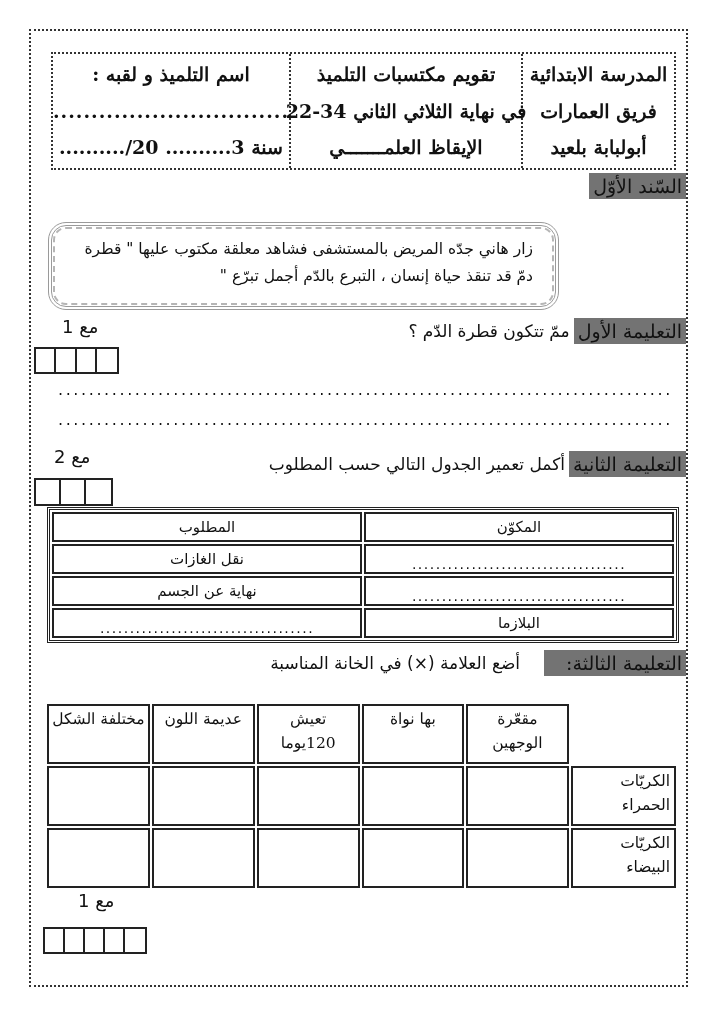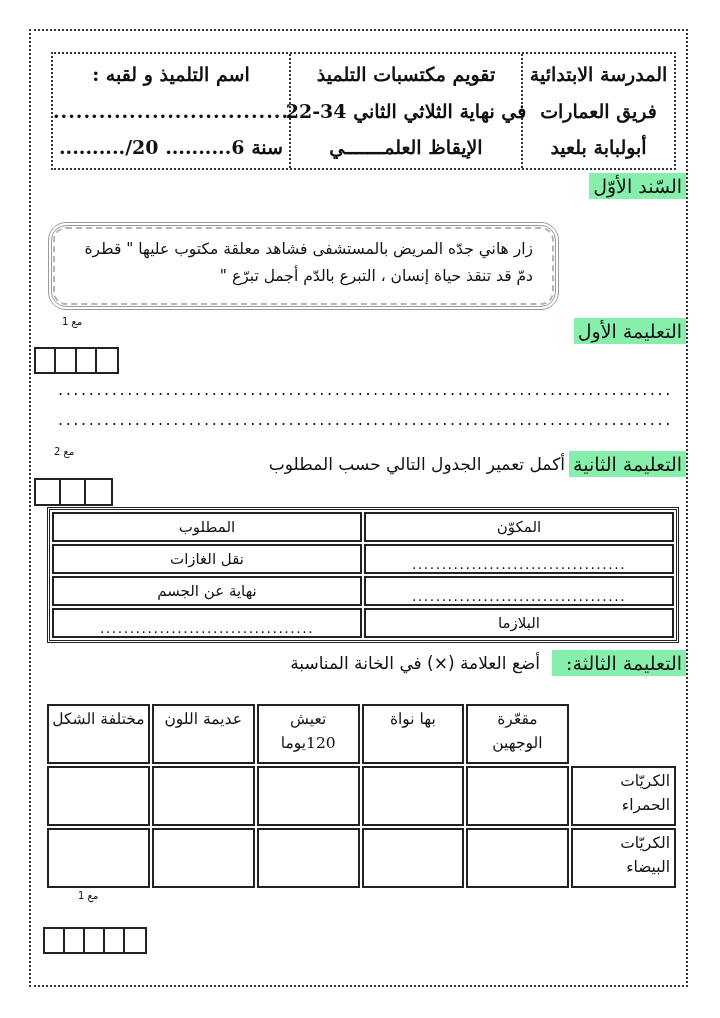--- a/index.html
+++ b/index.html
@@ -19,35 +19,35 @@
       justify-content: space-around; align-items: center; direction: rtl;
       font-family: "DejaVu Serif", serif; font-size: 19px; font-weight: bold; padding: 2px 6px; }
     .hdr-col.student { width: 238px; border-right: 2px dotted #333; }
     .hdr-col.title { width: 232px; border-right: 2px dotted #333; }
     .hdr-col.school { flex: 1; }
     .hdr-line { white-space: nowrap; line-height: 1.2; }
     .student .hdr-line.dots { letter-spacing: 1px; }
     .student .year-row { display: flex; direction: rtl; justify-content: space-between; width: 100%; }
 
     .section-label {
-      background: #86efac; font-family: "DejaVu Serif", serif; font-size: 19px;
+      background: #737373; font-family: "DejaVu Serif", serif; font-size: 19px;
       padding: 2px 4px; direction: rtl; white-space: nowrap;
     }
     .q-row { direction: rtl; display: flex; align-items: center; right: 34px; position: absolute; }
     .q-text { font-family: "DejaVu Sans", sans-serif; font-size: 17px; padding-right: 4px; white-space: nowrap; }
 
     .doc-box {
       left: 48px; top: 222px; width: 511px; height: 88px; box-sizing: border-box;
       border: 4px double #9a9a9a; border-radius: 18px;
       outline: 2px dashed #b5b5b5; outline-offset: -7px;
       direction: rtl; padding: 10px 22px; font-family: "DejaVu Sans", sans-serif; font-size: 15.5px;
       line-height: 1.75; text-align: right;
     }
 
-    .score-label { font-family: "DejaVu Sans", sans-serif; font-size: 10px; direction: rtl; white-space: nowrap; }
+    .score-label { font-family: "DejaVu Sans", sans-serif; font-size: 18px; direction: rtl; white-space: nowrap; }
     .score-boxes { display: flex; border: 2px solid #222; box-sizing: border-box; }
     .score-boxes span { display: block; border-right: 2px solid #222; box-sizing: border-box; height: 100%; }
     .score-boxes span:last-child { border-right: none; }
 
     .dotted-line { font-family: "DejaVu Sans", sans-serif; font-size: 16px; letter-spacing: 2.6px;
       white-space: nowrap; overflow: hidden; color: #111; }
 
     
     .t1 { left: 47px; top: 507px; width: 632px; border: 3px double #222; box-sizing: border-box;
       border-collapse: separate; border-spacing: 2px; direction: rtl; }
@@ -67,21 +67,21 @@
 </head>
 <body>
 
 <div class="abs page-border"></div>
 
 <div class="abs hdr">
   <div class="hdr-col student">
     <div class="hdr-line">اسم التلميذ و لقبه :</div>
     <div class="hdr-line dots">...............................</div>
     <div class="year-row">
-      <span class="hdr-line">سنة 6..........</span>
+      <span class="hdr-line">سنة 3..........</span>
       <span class="hdr-line" style="direction:ltr">........../20</span>
     </div>
   </div>
   <div class="hdr-col title">
     <div class="hdr-line">تقويم مكتسبات التلميذ</div>
     <div class="hdr-line">في نهاية الثلاثي الثاني 34-22</div>
     <div class="hdr-line">الإيقاظ العلمـــــــي</div>
   </div>
   <div class="hdr-col school">
     <div class="hdr-line">المدرسة الابتدائية</div>
@@ -90,20 +90,21 @@
   </div>
 </div>
 
 <div class="abs section-label" style="right:34px; top:173px;">السّند الأوّل</div>
 <div class="abs doc-box">
   <span>زار هاني جدّه المريض بالمستشفى فشاهد معلقة  مكتوب عليها  " قطرة دمّ قد تنقذ حياة إنسان ، التبرع بالدّم أجمل تبرّع "</span>
 </div>
 
 <div class="q-row" style="top:318px;">
   <span class="section-label">التعليمة الأول</span>
+  <span class="q-text">ممّ تتكون قطرة الدّم ؟</span>
 </div>
 <div class="abs score-label" style="left:62px; top:316px;">مع 1</div>
 <div class="abs score-boxes" style="left:34px; top:347px; width:85px; height:27px;">
   <span style="width:25%"></span>
   <span style="width:25%"></span>
   <span style="width:25%"></span>
   <span style="width:25%"></span>
 </div>
 <div class="abs dotted-line" style="left:58px; top:380px; width:612px;">...................................................................................................</div>
 <div class="abs dotted-line" style="left:58px; top:410px; width:612px;">...................................................................................................</div>
@@ -134,22 +135,22 @@
     <td>نهاية عن الجسم</td>
   </tr>
   <tr>
     <td>البلازما</td>
     <td class="dots">....................................</td>
   </tr>
 </tbody>
   </table>
 
 <div class="q-row" style="top:650px;">
-  <span class="section-label" style="padding-left:14px;">التعليمة الثالثة:</span>
-  <span class="q-text" style="padding-right:12px;">أضع العلامة (×) في الخانة المناسبة</span>
+  <span class="section-label" style="padding-left:22px;">التعليمة الثالثة:</span>
+  <span class="q-text" style="padding-right:24px;">أضع العلامة (×) في الخانة المناسبة</span>
 </div>
 
 <table class="abs t2">
   <tbody>
       <tr>
     <td class="corner" style="width:98px"></td>
     <td>مقعّرة الوجهين</td>
     <td>بها نواة</td>
     <td>تعيش 120يوما</td>
     <td>عديمة اللون</td>

